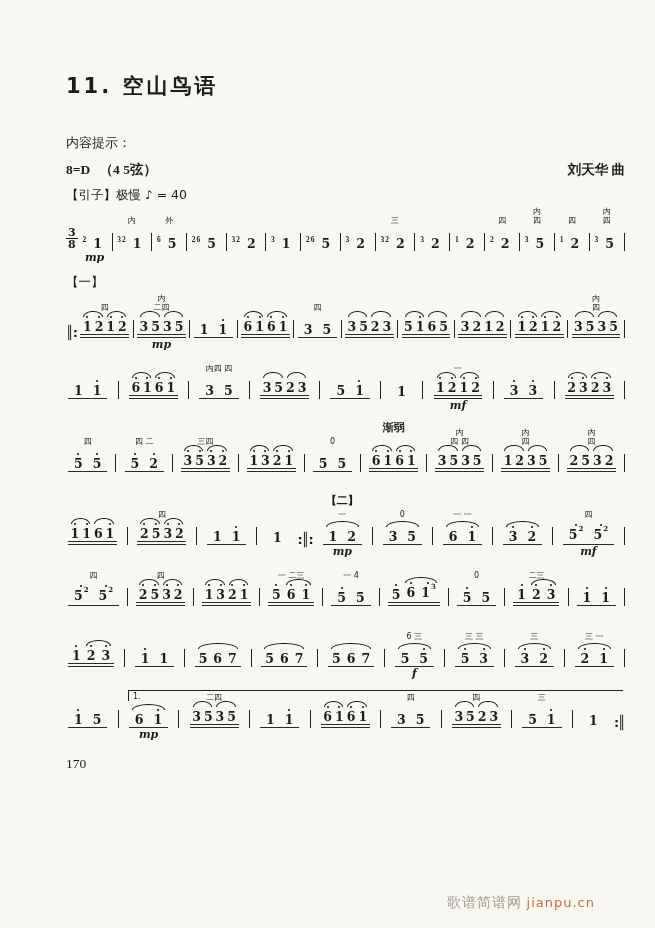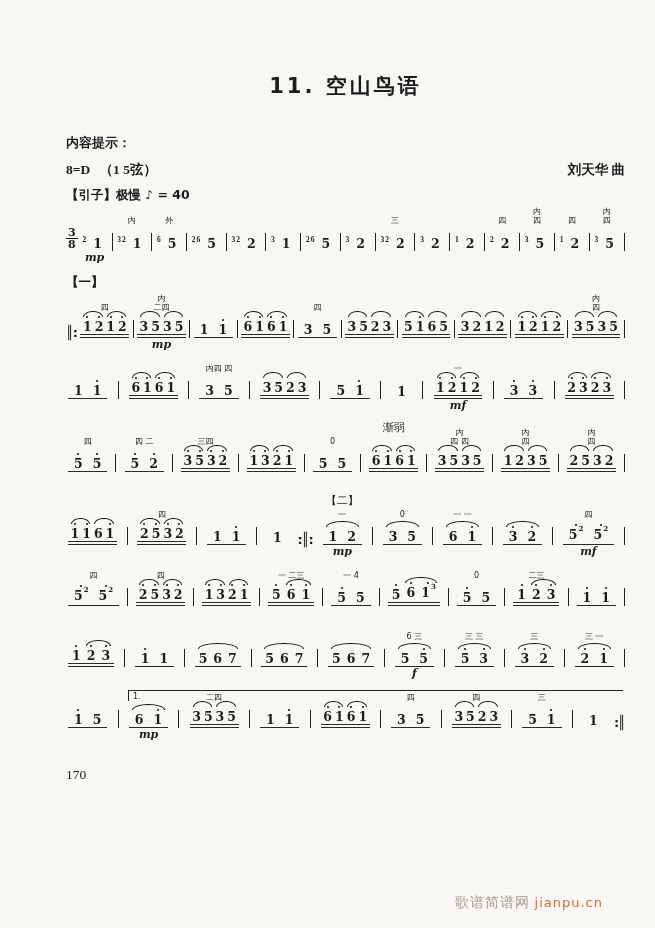--- a/index.html
+++ b/index.html
@@ -5,35 +5,35 @@
   :root{
     --paper:#f8f7f4; --ink:#1c1c1c; --wm1:#a79a8b; --wm2:#cc6e33;
   }
   *{box-sizing:border-box;margin:0;padding:0}
   html,body{width:655px;height:928px;overflow:hidden}
   body{background:var(--paper);font-family:"Liberation Serif","DejaVu Serif",serif;color:var(--ink)}
   .page{position:relative;width:655px;height:928px;padding:72px 30px 0 66px}
   .content{width:559px}
 
   
-  .title{text-align:center;font-family:"DejaVu Sans","Liberation Sans",sans-serif;
+  .title{text-align:left;font-family:"DejaVu Sans","Liberation Sans",sans-serif;
          font-weight:bold;font-size:21px;letter-spacing:3px;margin-bottom:34px}
-  .hint-label{font-family:"DejaVu Sans",sans-serif;font-weight:bold;font-size:13px;margin-bottom:9px}
+  .hint-label{font-family:"DejaVu Sans",sans-serif;font-weight:normal;font-size:13px;margin-bottom:9px}
   .hint-text{font-size:13.5px;line-height:25px;text-align:justify;text-indent:2em;margin-bottom:12px}
   .meta-row{display:flex;justify-content:space-between;align-items:baseline;
             font-size:13.5px;font-weight:bold;margin-bottom:8px}
   .meta-row .strings{font-weight:bold;margin-left:6px}
 
   
-  .tempo-row,.sec-label{font-family:"DejaVu Sans",sans-serif;font-weight:bold;font-size:12.5px;margin:5px 0 3px}
+  .tempo-row,.sec-label{font-family:"DejaVu Sans",sans-serif;font-weight:normal;font-size:12.5px;margin:5px 0 3px}
   .tnote{font-family:"DejaVu Sans",sans-serif;font-size:12px}
   .music-line{display:flex;justify-content:space-between;align-items:flex-end;
               width:559px;margin-bottom:9px;position:relative}
   .bar{display:inline-flex;flex-direction:column;align-items:center;padding:0 2px}
-  .sec{font-family:"DejaVu Sans",sans-serif;font-weight:normal;font-size:11px;line-height:12px}
+  .sec{font-family:"DejaVu Sans",sans-serif;font-weight:bold;font-size:11px;line-height:12px}
   .ann{font-family:"DejaVu Sans",sans-serif;font-size:8px;line-height:9px;min-height:18px;
        display:flex;align-items:flex-end;justify-content:center;text-align:center;
        white-space:pre-line;padding-bottom:6px}
   .ng{display:inline-flex;align-items:flex-end;height:20px;padding:0 1px}
   .ng.ul1{border-bottom:1px solid #2a2a2a}
   .ng.ul2{border-bottom:4px double #2a2a2a}
   .note{position:relative;padding:0 1.5px;font-family:"DejaVu Serif",serif;
         font-weight:bold;font-size:12.5px;line-height:15px}
   .sp2 .note{padding:0 5px}
   .sp3 .note{padding:0 3px}
@@ -52,36 +52,36 @@
   .ts{display:inline-flex;flex-direction:column;align-items:center;margin-bottom:15px;
       font-family:"DejaVu Serif",serif;font-weight:bold;font-size:11px;line-height:11px}
   .ts .tnum{padding:0 2px}
   .ts .tnum:first-child{border-bottom:1px solid #111}
   .volta{position:absolute;left:62px;right:2px;top:0;height:11px;
          border-top:1.2px solid #222;border-left:1.2px solid #222}
   .volta-label{font-family:"DejaVu Sans",sans-serif;font-size:8px;line-height:8px;
          position:absolute;left:4px;top:2px}
 
   
-  .page-number{font-size:13.5px;margin-top:25px}
-  .watermark{position:absolute;right:52px;bottom:16px;font-size:14px;letter-spacing:1px}
+  .page-number{font-size:13.5px;margin-top:14px}
+  .watermark{position:absolute;right:60px;bottom:16px;font-size:14px;letter-spacing:1px}
   .watermark .wm-cn{color:var(--wm1)}
   .watermark .wm-url{color:var(--wm2);font-family:"DejaVu Sans",sans-serif;font-size:13px}
 </style>
 </head>
 <body>
 
 <div class="page">
   <div class="content">
     <div class="title">11. 空山鸟语</div>
     <div class="hint-label">内容提示：</div>
     <div class="meta-row">
       <span>
         <span>8=D</span>
-        <span class="strings">（1 5弦）</span>
+        <span class="strings">（4 5弦）</span>
       </span>
       <span>刘天华  曲</span>
     </div>
     <div id="music">
         <div class="tempo-row">【引子】极慢  <span class="tnote">♪</span> = 40</div>
         <div class="music-line">
           <span class="ts">
             <div class="tnum">3</div>
             <div class="tnum">8</div>
           </span>

